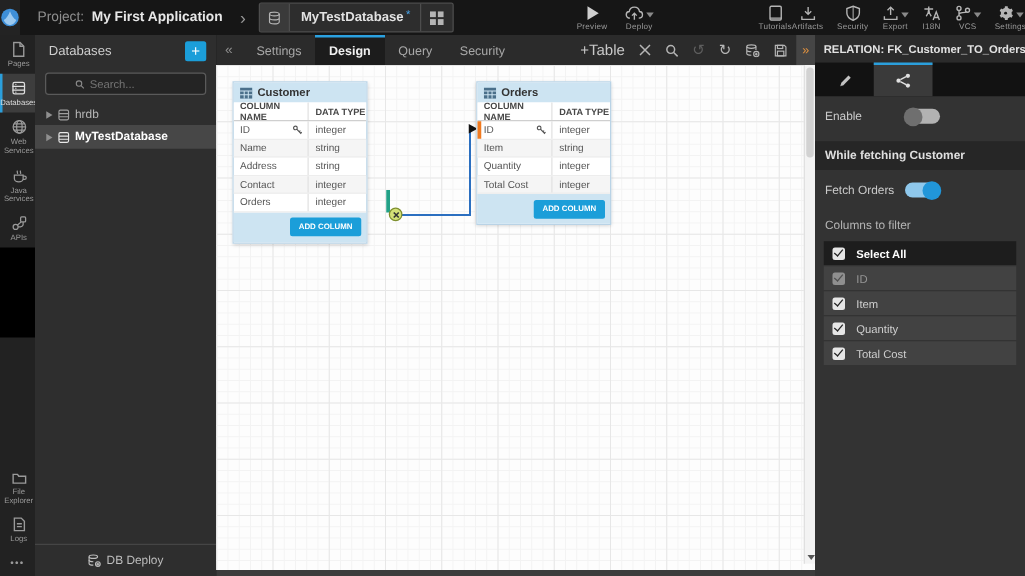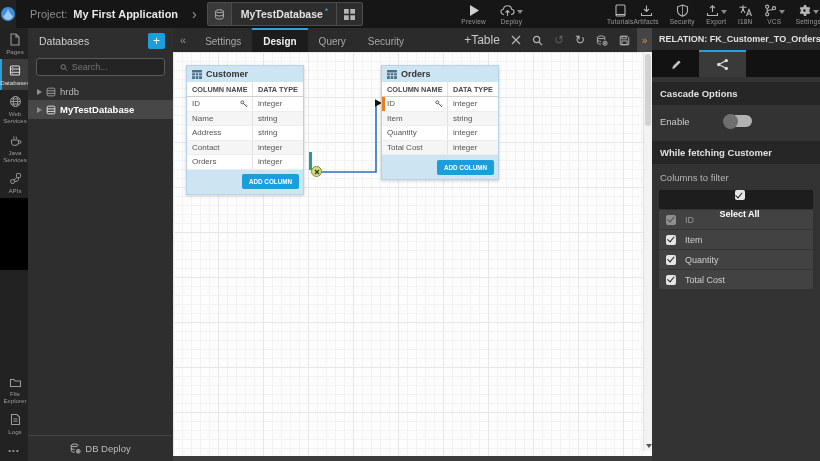--- a/index.html
+++ b/index.html
@@ -69,21 +69,21 @@
   .tbi.dim { color:#5e5e5e; }
   .expand-strip { position:absolute; right:0; top:0; bottom:0; width:15px; background:#454545;
     display:flex; align-items:center; justify-content:center; color:#e0913f; font-size:10px; cursor:pointer; }
 
   
   .canvas { flex:1; position:relative; background:#fdfdfd; overflow:hidden;
     background-image:
       linear-gradient(#e7e7e7 1px, transparent 1px), linear-gradient(90deg,#e7e7e7 1px, transparent 1px),
       linear-gradient(#f3f3f3 1px, transparent 1px), linear-gradient(90deg,#f3f3f3 1px, transparent 1px);
     background-size:45px 45px, 45px 45px, 9px 9px, 9px 9px; }
-  .card { position:absolute; width:118px; background:#fff; border:1px solid #b9d3e6; box-shadow:0 1px 3px rgba(0,0,0,.18); }
+  .card { position:absolute; width:108px; background:#fff; border:1px solid #b9d3e6; box-shadow:0 1px 3px rgba(0,0,0,.18); }
   .card-h { height:16px; background:#cde4f2; display:flex; align-items:center; gap:4px; padding:0 5px;
     font-size:9px; color:#333; font-weight:bold; }
   .cols { display:flex; height:15px; font-size:7.3px; font-weight:bold; color:#474747; align-items:center;
     border-bottom:1px solid #cfcfcf; background:#fff; }
   .c1 { flex:0 0 56%; padding-left:5px; display:flex; align-items:center; justify-content:space-between; padding-right:4px; }
   .c2 { flex:1; padding-left:5px; border-left:1px solid #e2e2e2; align-self:stretch; display:flex; align-items:center; }
   .trow { display:flex; height:14.5px; align-items:center; font-size:8px; color:#555; border-bottom:1px solid #ededed; position:relative; }
   .trow:nth-child(even) { background:#f5f5f5; }
   .card-f { height:24px; background:#cde4f2; display:flex; justify-content:flex-end; align-items:center; padding-right:4px; }
   .addcol { background:#1b9ed9; color:#fff; font-size:6.3px; font-weight:bold; padding:4px 7px; border:none; border-radius:2px; cursor:pointer; }
@@ -109,21 +109,21 @@
   .ctl-row { display:flex; align-items:center; padding:10px 8px 9px; }
   .ctl-row .clbl { color:#cbcbcb; font-size:9.5px; flex:0 0 64px; }
   .tg { width:28px; height:12px; border-radius:7px; position:relative; cursor:pointer; }
   .tg .knob { position:absolute; top:-1.5px; width:15px; height:15px; border-radius:50%; }
   .tg.off { background:#b2b2b2; } .tg.off .knob { left:-1px; background:#6f6f6f; }
   .tg.on  { background:#8fc8ec; } .tg.on  .knob { right:-1px; background:#2196d9; }
   .cols-label { padding:8px 8px 7px; color:#b5b5b5; font-size:9.5px; }
   .filters { padding:0 7px; }
   .f-row { height:19px; margin-bottom:1px; background:#424242; display:flex; align-items:center; gap:9px;
     padding-left:7px; font-size:9px; color:#cfcfcf; cursor:pointer; }
-  .f-row.selectall { background:#1d1d1d; color:#fff; font-weight:bold;flex-direction:column; }
+  .f-row.selectall { background:#1d1d1d; color:#fff; font-weight:bold; }
   .f-row.disabled { color:#969696; }
   .cb { width:10px; height:10px; border-radius:2px; background:#e6e6e6; position:relative; flex:0 0 10px; }
   .cb.checked::after { content:""; position:absolute; left:2.5px; top:0.5px; width:3px; height:5.5px;
     border:solid #222; border-width:0 1.8px 1.8px 0; transform:rotate(40deg); }
   .cb.disabled { background:#8f8f8f; } .cb.disabled::after { border-color:#4f4f4f; }
 
   svg { display:block; }
 </style>
 </head>
 <body>
@@ -533,29 +533,34 @@
         <div class="rp-tab active">
           <svg width="13" height="13" viewBox="0 0 13 13" fill="none" stroke="#e0e0e0" stroke-width="1.2">
             <circle cx="10.3" cy="2.6" r="1.7" fill="#e0e0e0" stroke="none"></circle>
             <circle cx="10.3" cy="10.4" r="1.7" fill="#e0e0e0" stroke="none"></circle>
             <circle cx="2.8" cy="6.5" r="1.7" fill="#e0e0e0" stroke="none"></circle>
             <path d="M4.3 5.7l4.6-2.4M4.3 7.3l4.6 2.4"></path>
           </svg>
         </div>
       </div>
 
-      <div class="sec-h">Cascade Options</div>
       <div class="ctl-row">
         <span class="clbl">Enable</span>
         <span class="tg off">
             <span class="knob"></span>
           </span>
       </div>
 
       <div class="sec-h">While fetching Customer</div>
+      <div class="ctl-row">
+        <span class="clbl">Fetch Orders</span>
+        <span class="tg on">
+            <span class="knob"></span>
+          </span>
+      </div>
 
       <div class="cols-label">Columns to filter</div>
       <div class="filters">
         <div class="f-row selectall">
           <span class="cb checked"></span>
           <span>Select All</span>
         </div>
         <div class="f-row disabled">
           <span class="cb checked disabled"></span>
           <span>ID</span>

